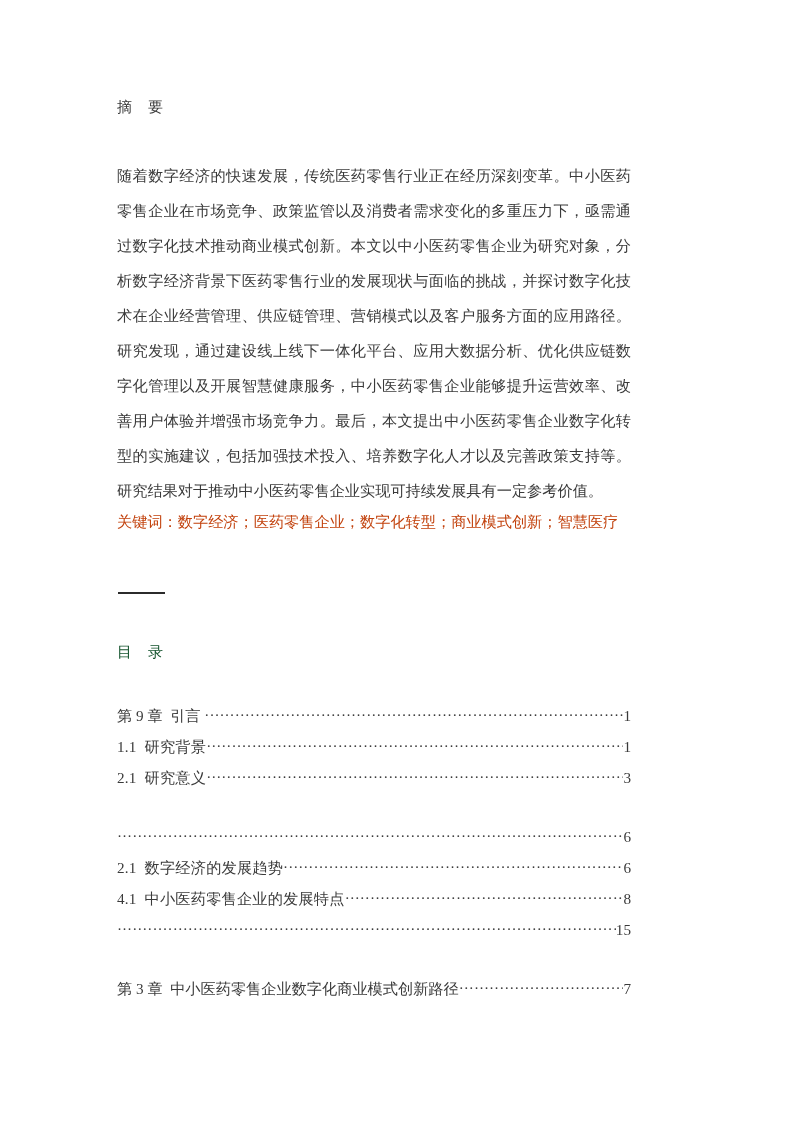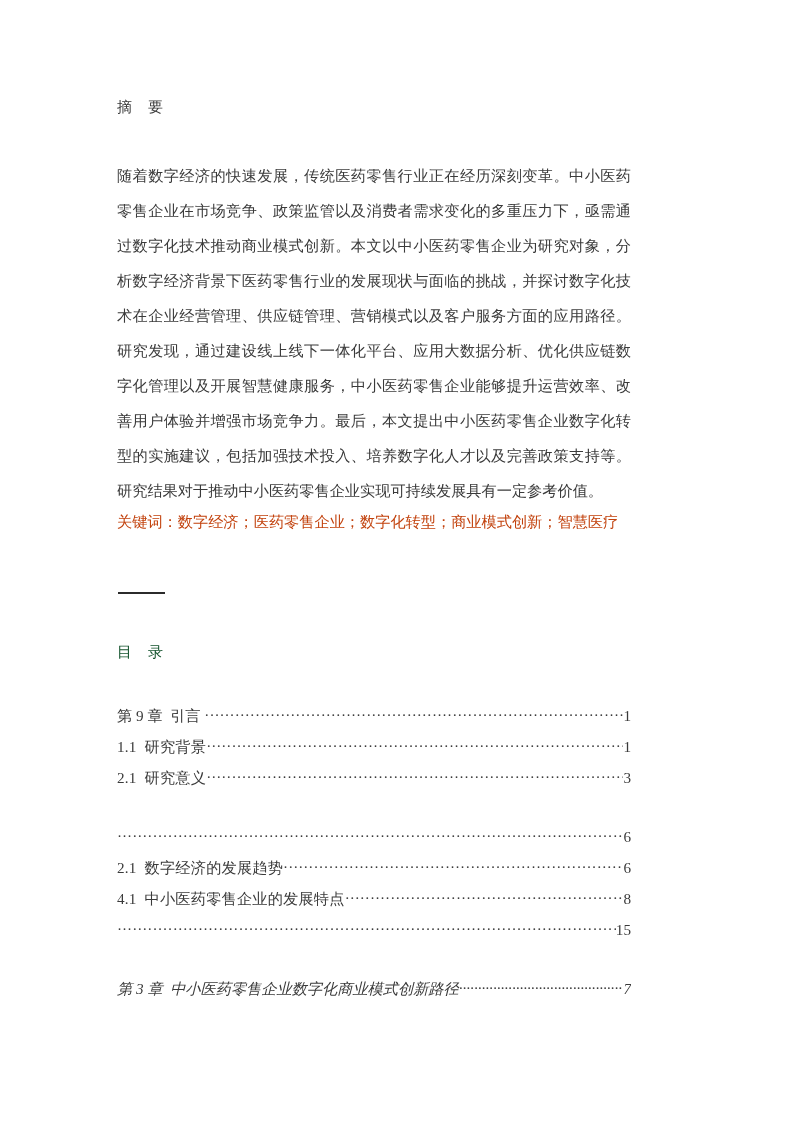--- a/index.html
+++ b/index.html
@@ -94,21 +94,21 @@
   .toc {
     position: absolute;
     left: 0;
     top: 700px;
     width: 514px;
   }
 
   .toc-group {
     margin: 0 0 28px 0;
   }
-  .toc-group:last-child { margin-bottom: 16px; font-style: italic; }
+  .toc-group:last-child { margin-bottom: 16px; }
 
   .toc-entry {
     display: flex;
     align-items: baseline;
     font-size: 15.2px;
     line-height: 31px;
     color: #3a3a3a;
     width: 514px;
     overflow: hidden;
   }

